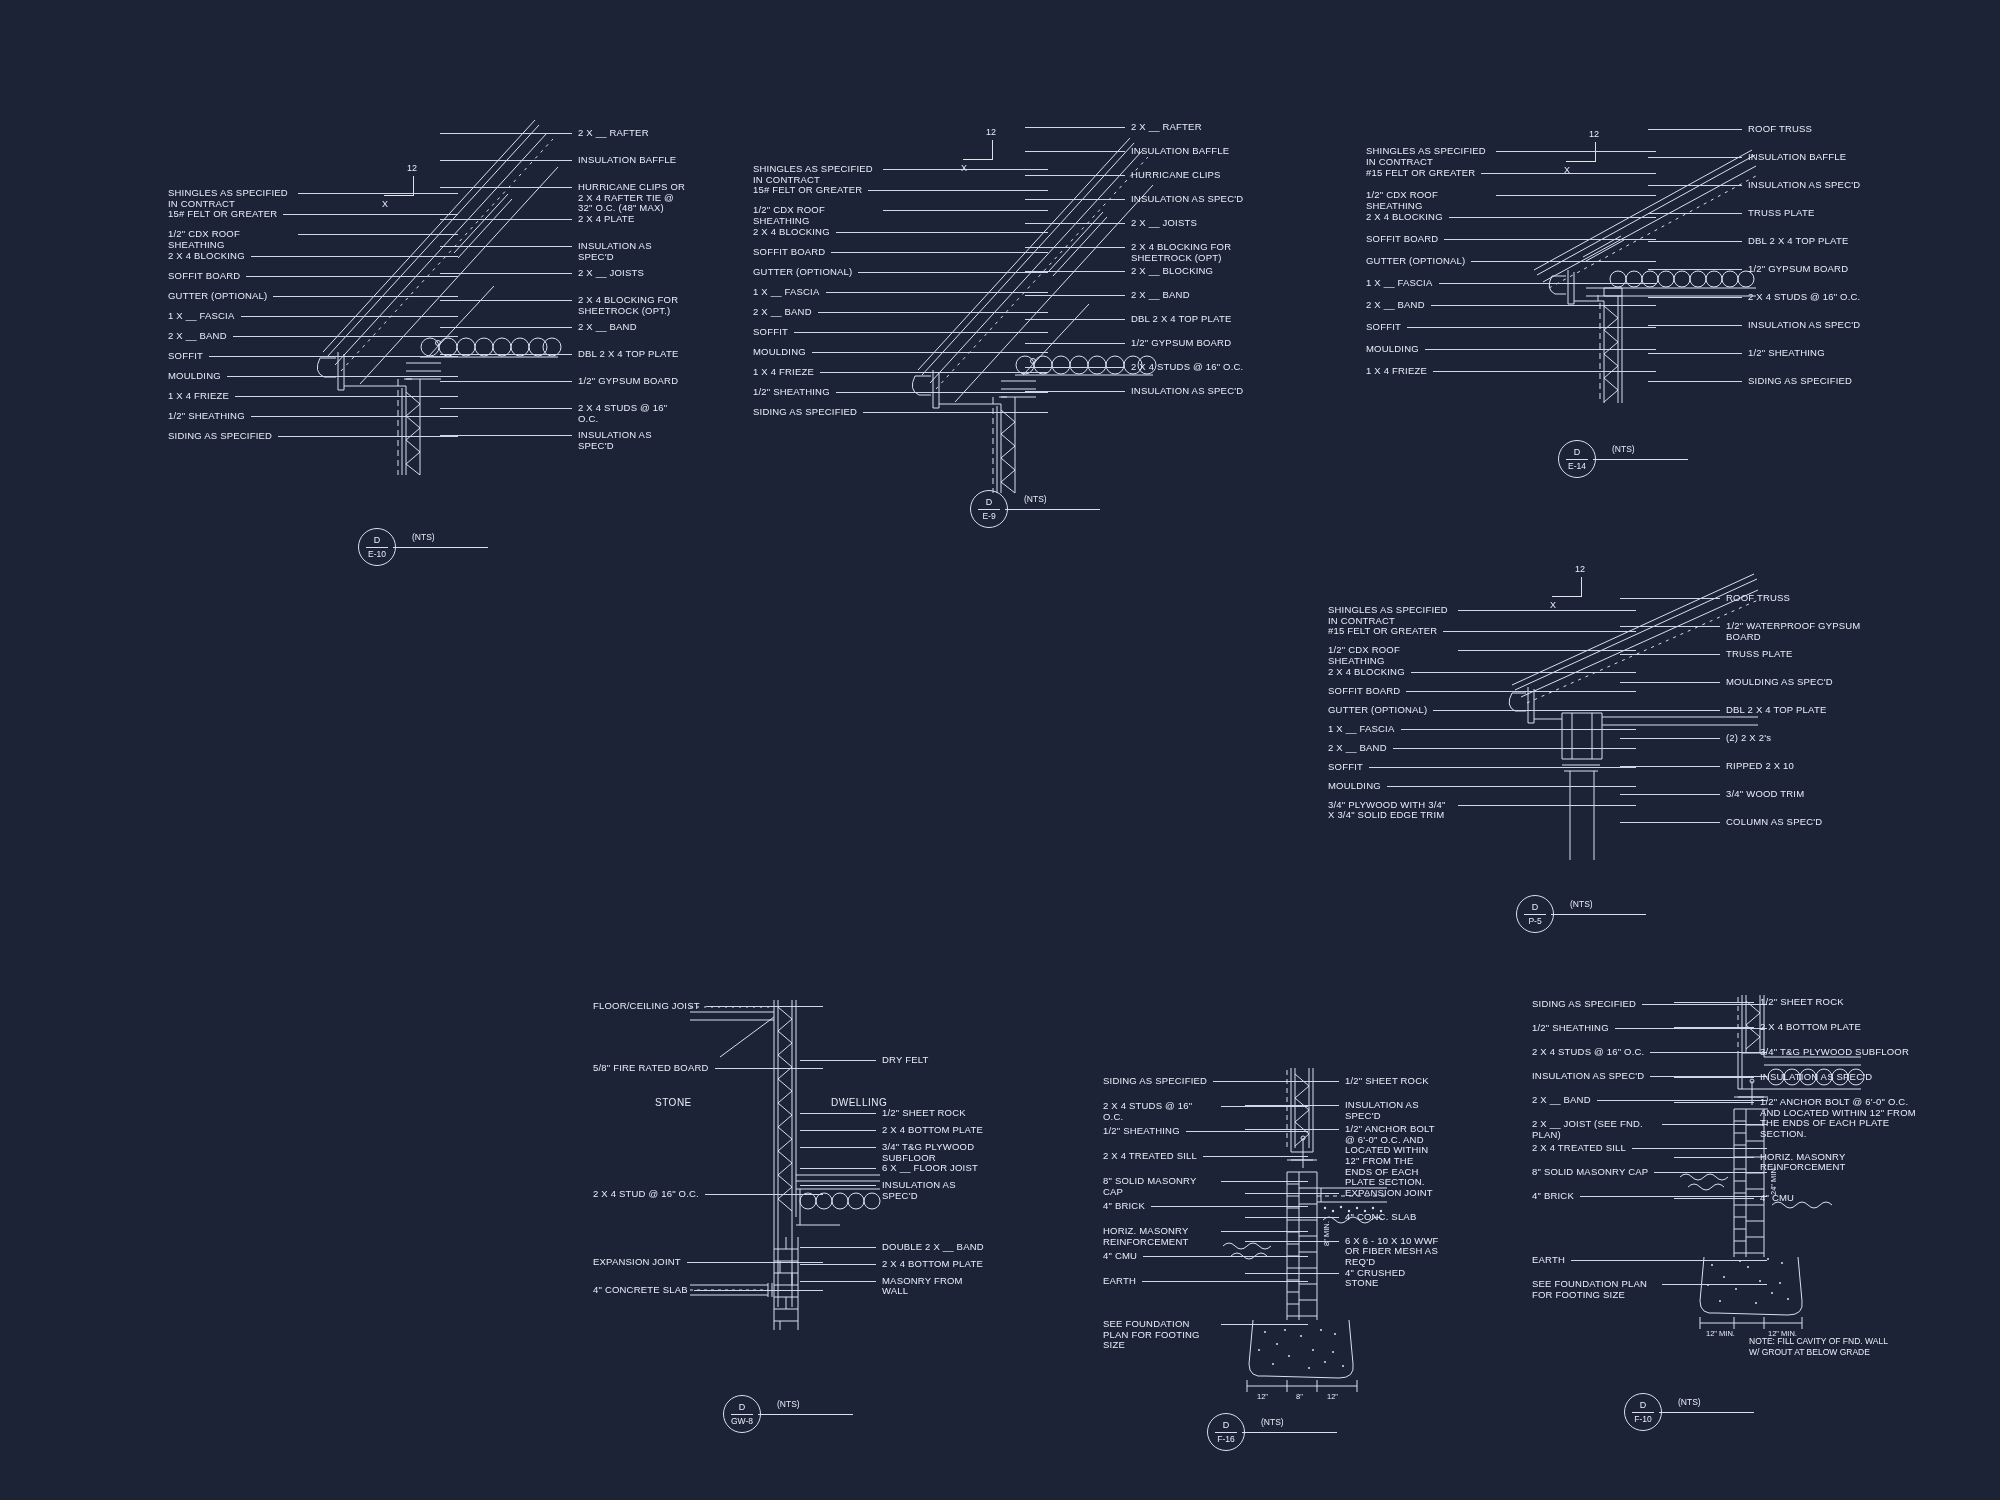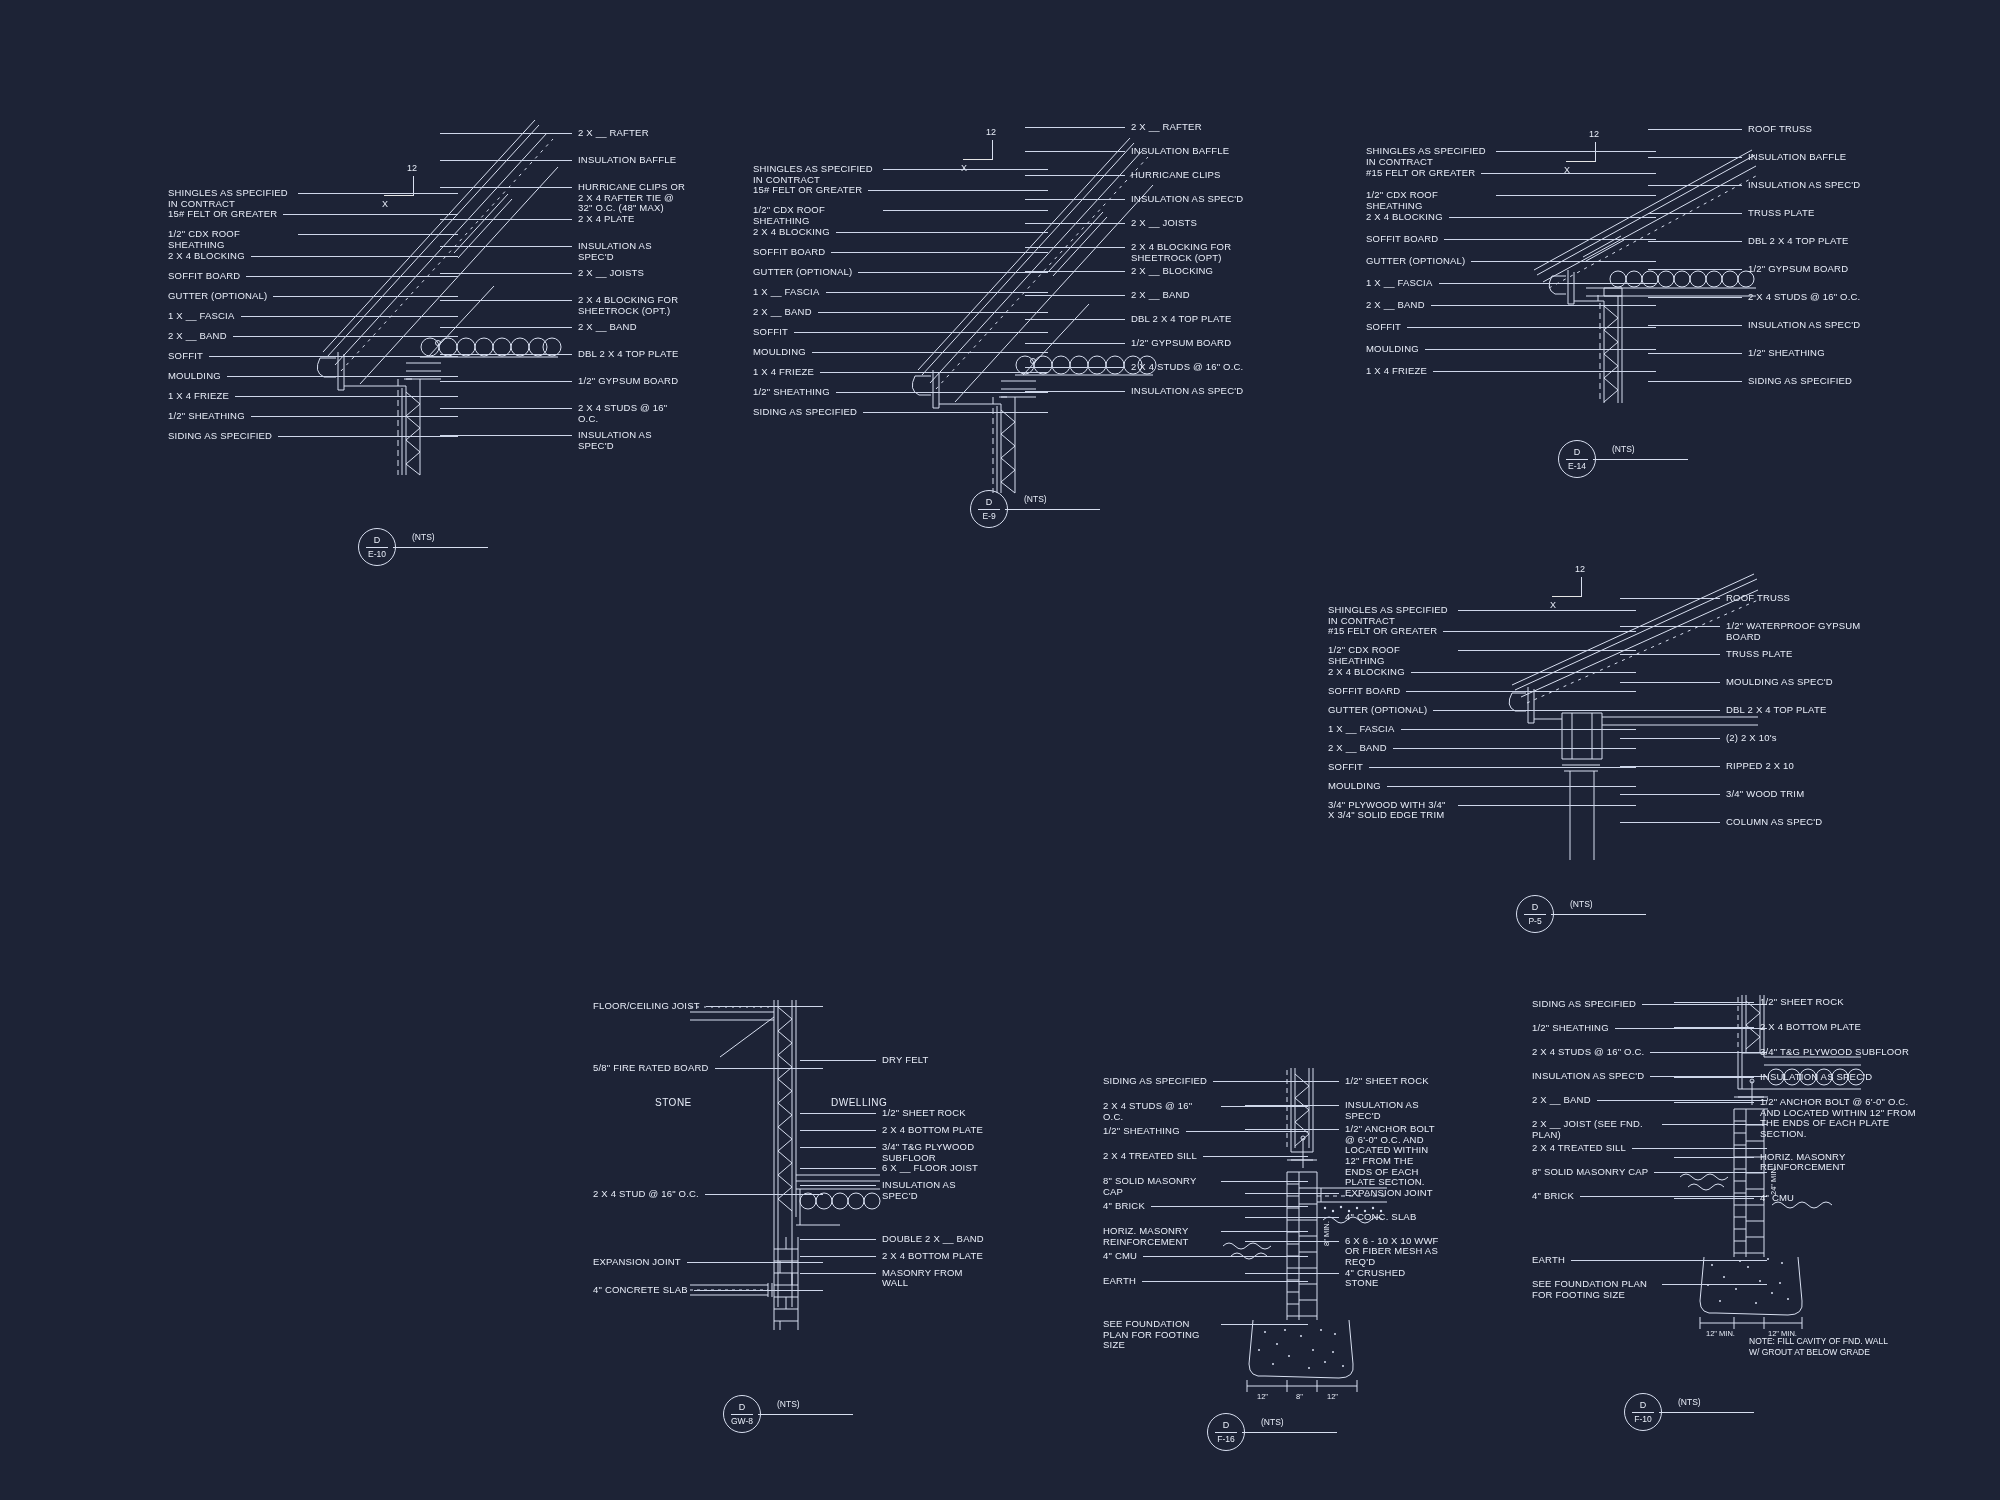--- a/index.html
+++ b/index.html
@@ -83,21 +83,21 @@
   .d-gw1 .art{left:105px;top:0;width:190px;height:365px}
   .d-gw1 .labels.left{left:0;top:16px;width:240px}
   .d-gw1 .labels.left .lbl-row{min-height:16px}
   .d-gw1 .labels.left .lbl-row:nth-child(2){margin-top:46px}
   .d-gw1 .labels.left .lbl-row:nth-child(3){margin-top:110px}
   .d-gw1 .labels.left .lbl-row:nth-child(4){margin-top:52px}
   .d-gw1 .labels.left .lbl-row:nth-child(5){margin-top:12px}
   .d-gw1 .labels.right{left:215px;top:70px;width:190px}
   .d-gw1 .labels.right .lbl-row{min-height:17px}
   .d-gw1 .labels.right .lbl-row:nth-child(2){margin-top:36px}
-  .d-gw1 .labels.right .lbl-row:nth-child(7){margin-top:32px}
+  .d-gw1 .labels.right .lbl-row:nth-child(7){margin-top:40px}
   .d-gw1 .labels.right .leader{flex-basis:76px}
   .d-gw1 .labels.right .lbl-text{max-width:110px}
   .d-gw1 .zone.garage{left:70px;top:112px}
   .d-gw1 .zone.dwelling{left:246px;top:112px}
   .d-gw1 .bubble{left:138px;top:410px}
 
   
   .d-f16{left:1095px;top:1068px;width:345px;height:385px}
   .d-f16 .art{left:122px;top:0;width:170px;height:335px}
   .d-f16 .labels.left{left:0;top:8px;width:215px}
@@ -639,21 +639,21 @@
         <div class="lbl-row">
           <span class="leader"></span>
           <span class="lbl-text">MOULDING AS SPEC'D</span>
         </div>
         <div class="lbl-row">
           <span class="leader"></span>
           <span class="lbl-text">DBL 2 X 4 TOP PLATE</span>
         </div>
         <div class="lbl-row">
           <span class="leader"></span>
-          <span class="lbl-text">(2) 2 X 10's</span>
+          <span class="lbl-text">(2) 2 X 2's</span>
         </div>
         <div class="lbl-row">
           <span class="leader"></span>
           <span class="lbl-text">RIPPED 2 X 10</span>
         </div>
         <div class="lbl-row">
           <span class="leader"></span>
           <span class="lbl-text">3/4" WOOD TRIM</span>
         </div>
         <div class="lbl-row">

